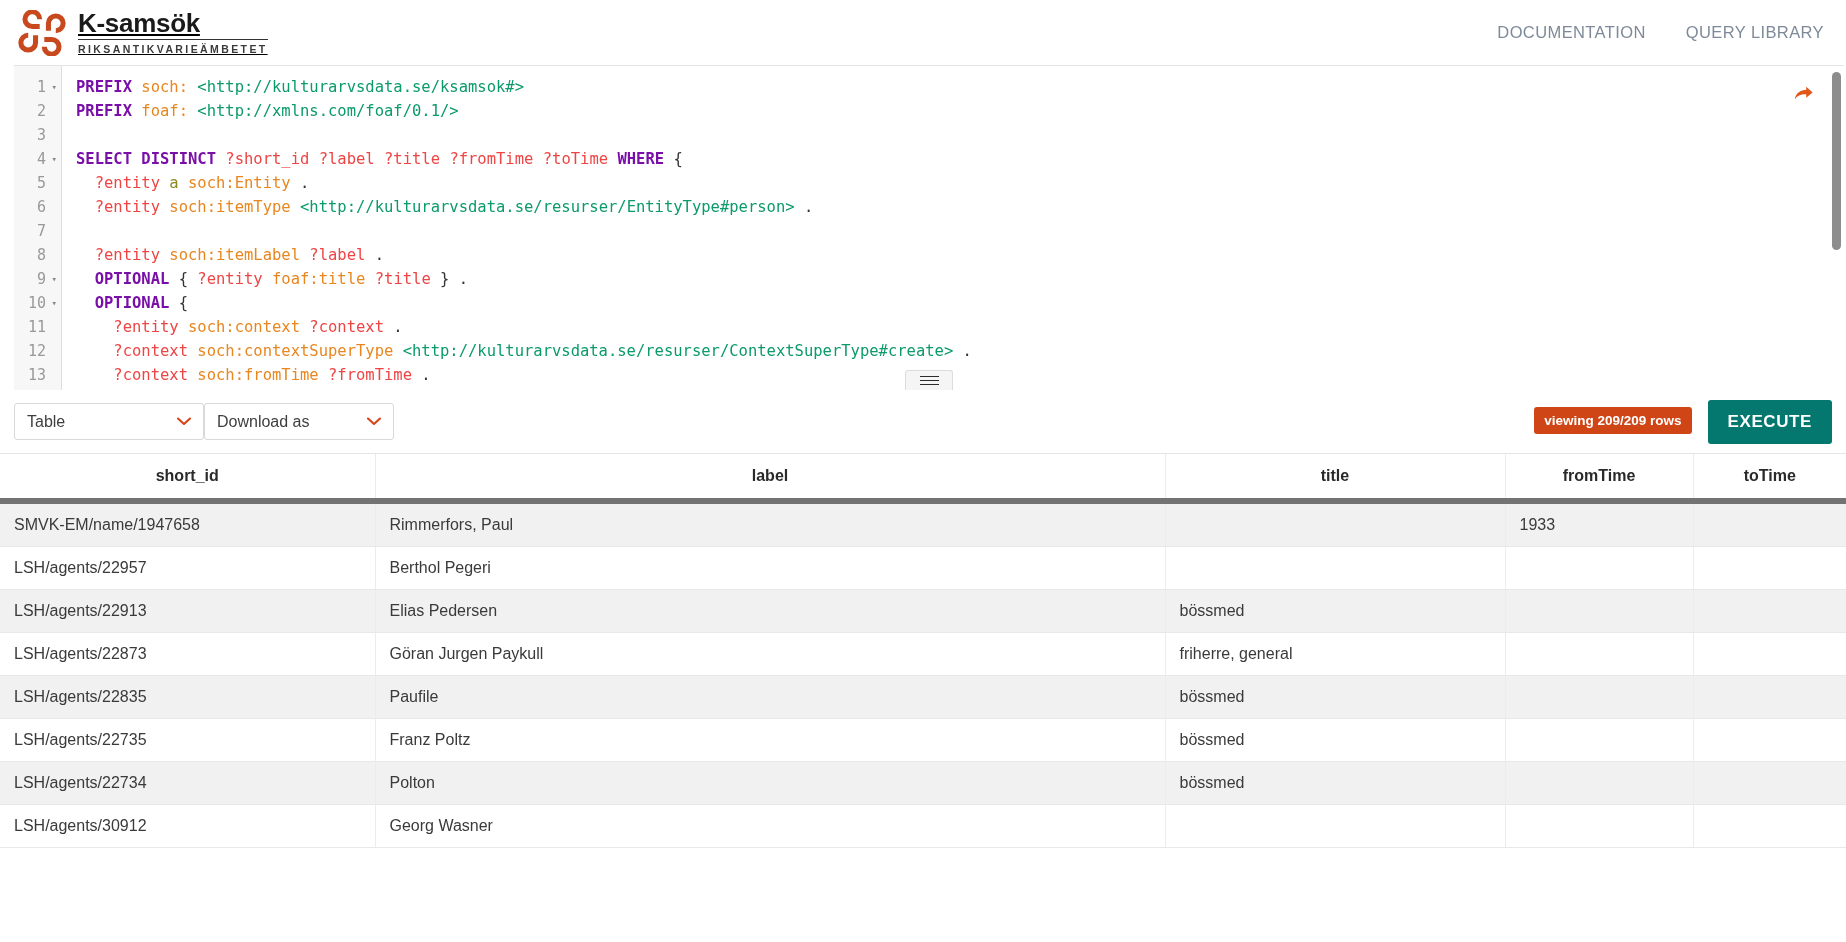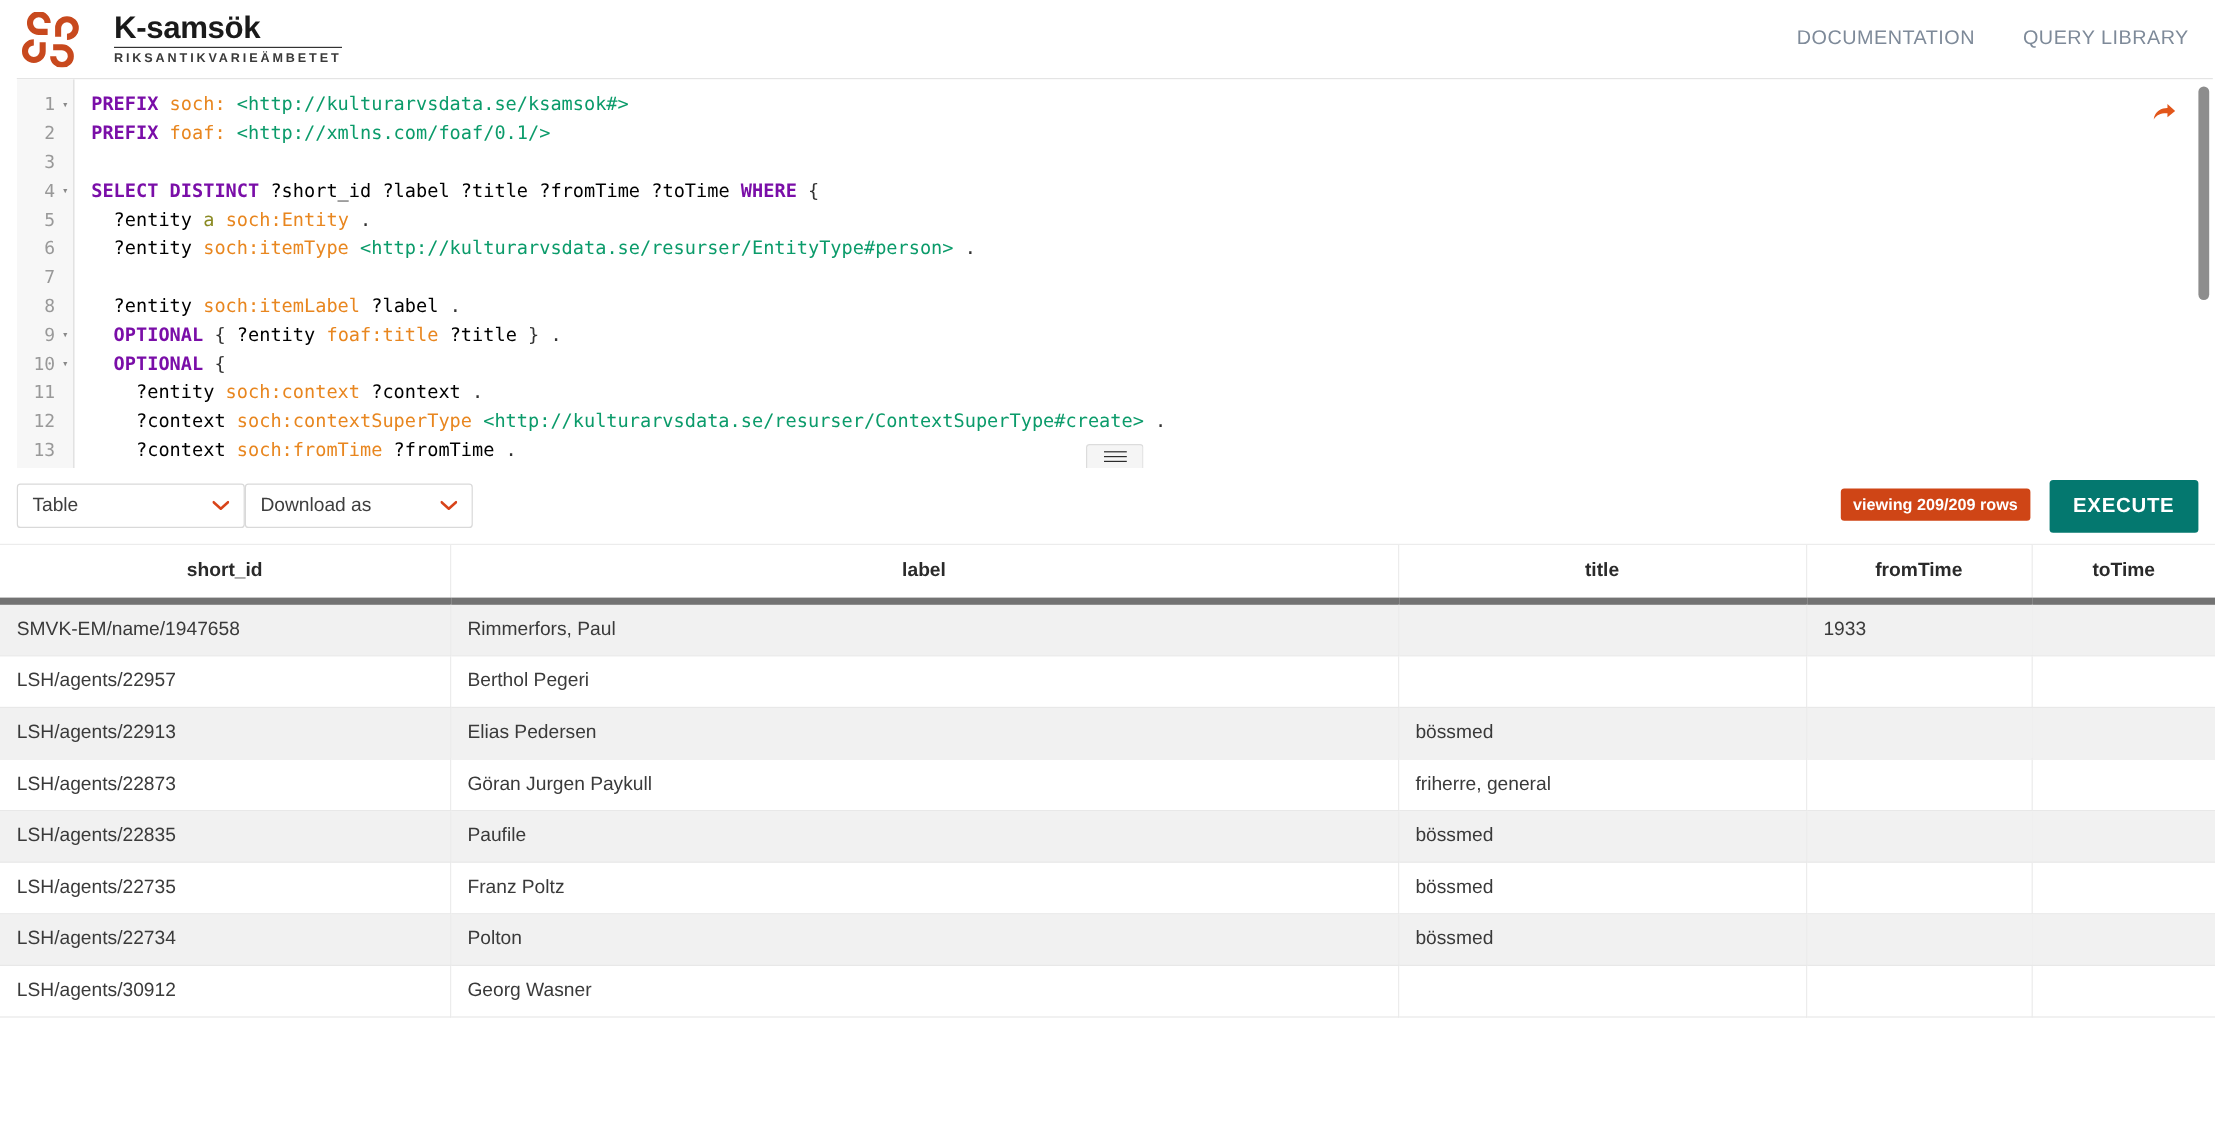--- a/index.html
+++ b/index.html
@@ -14,21 +14,21 @@
   
   #header {
     height: 65px;
     background: #ffffff;
     display: flex;
     align-items: center;
     justify-content: space-between;
     padding: 0 22px 0 18px;
     position: relative;
   }
-  #brand { display: flex; align-items: center; gap: 29px; }
+  #brand { display: flex; align-items: center; gap: 12px; text-decoration: underline; }
   #logo-mark { width: 48px; height: 46px; flex: none; }
   #brand-text { display: flex; flex-direction: column; line-height: 1; }
   #brand-title {
     font-size: 26px; font-weight: 700; color: #1a1a1a;
     letter-spacing: -0.3px; padding-bottom: 3px;
     border-bottom: 1.5px solid #333;
   }
   #brand-sub {
     font-size: 10.5px; font-weight: 700; color: #3a3a3a;
     letter-spacing: 2.4px; padding-top: 4px;
@@ -69,21 +69,21 @@
   .fold.empty { color: transparent; }
   #code {
     flex: 1; padding: 9px 0 0 14px;
     white-space: pre; overflow: hidden;
     color: #333;
   }
   .ln { height: 24px; }
   .kw   { color: #7a0ea8; font-weight: 600; }
   .pfx  { color: #e8861f; }
   .uri  { color: #0b9b6a; }
-  .var  { color: #000000; }
+  .var  { color: #ef4444; }
   .prop { color: #e8861f; }
   .typ  { color: #8a8a22; }
   .pun  { color: #333; }
 
   #share-icon {
     position: absolute; right: 30px; top: 18px;
     width: 22px; height: 22px; cursor: pointer;
   }
   #editor-scrollbar {
     position: absolute; right: 3px; top: 6px;

